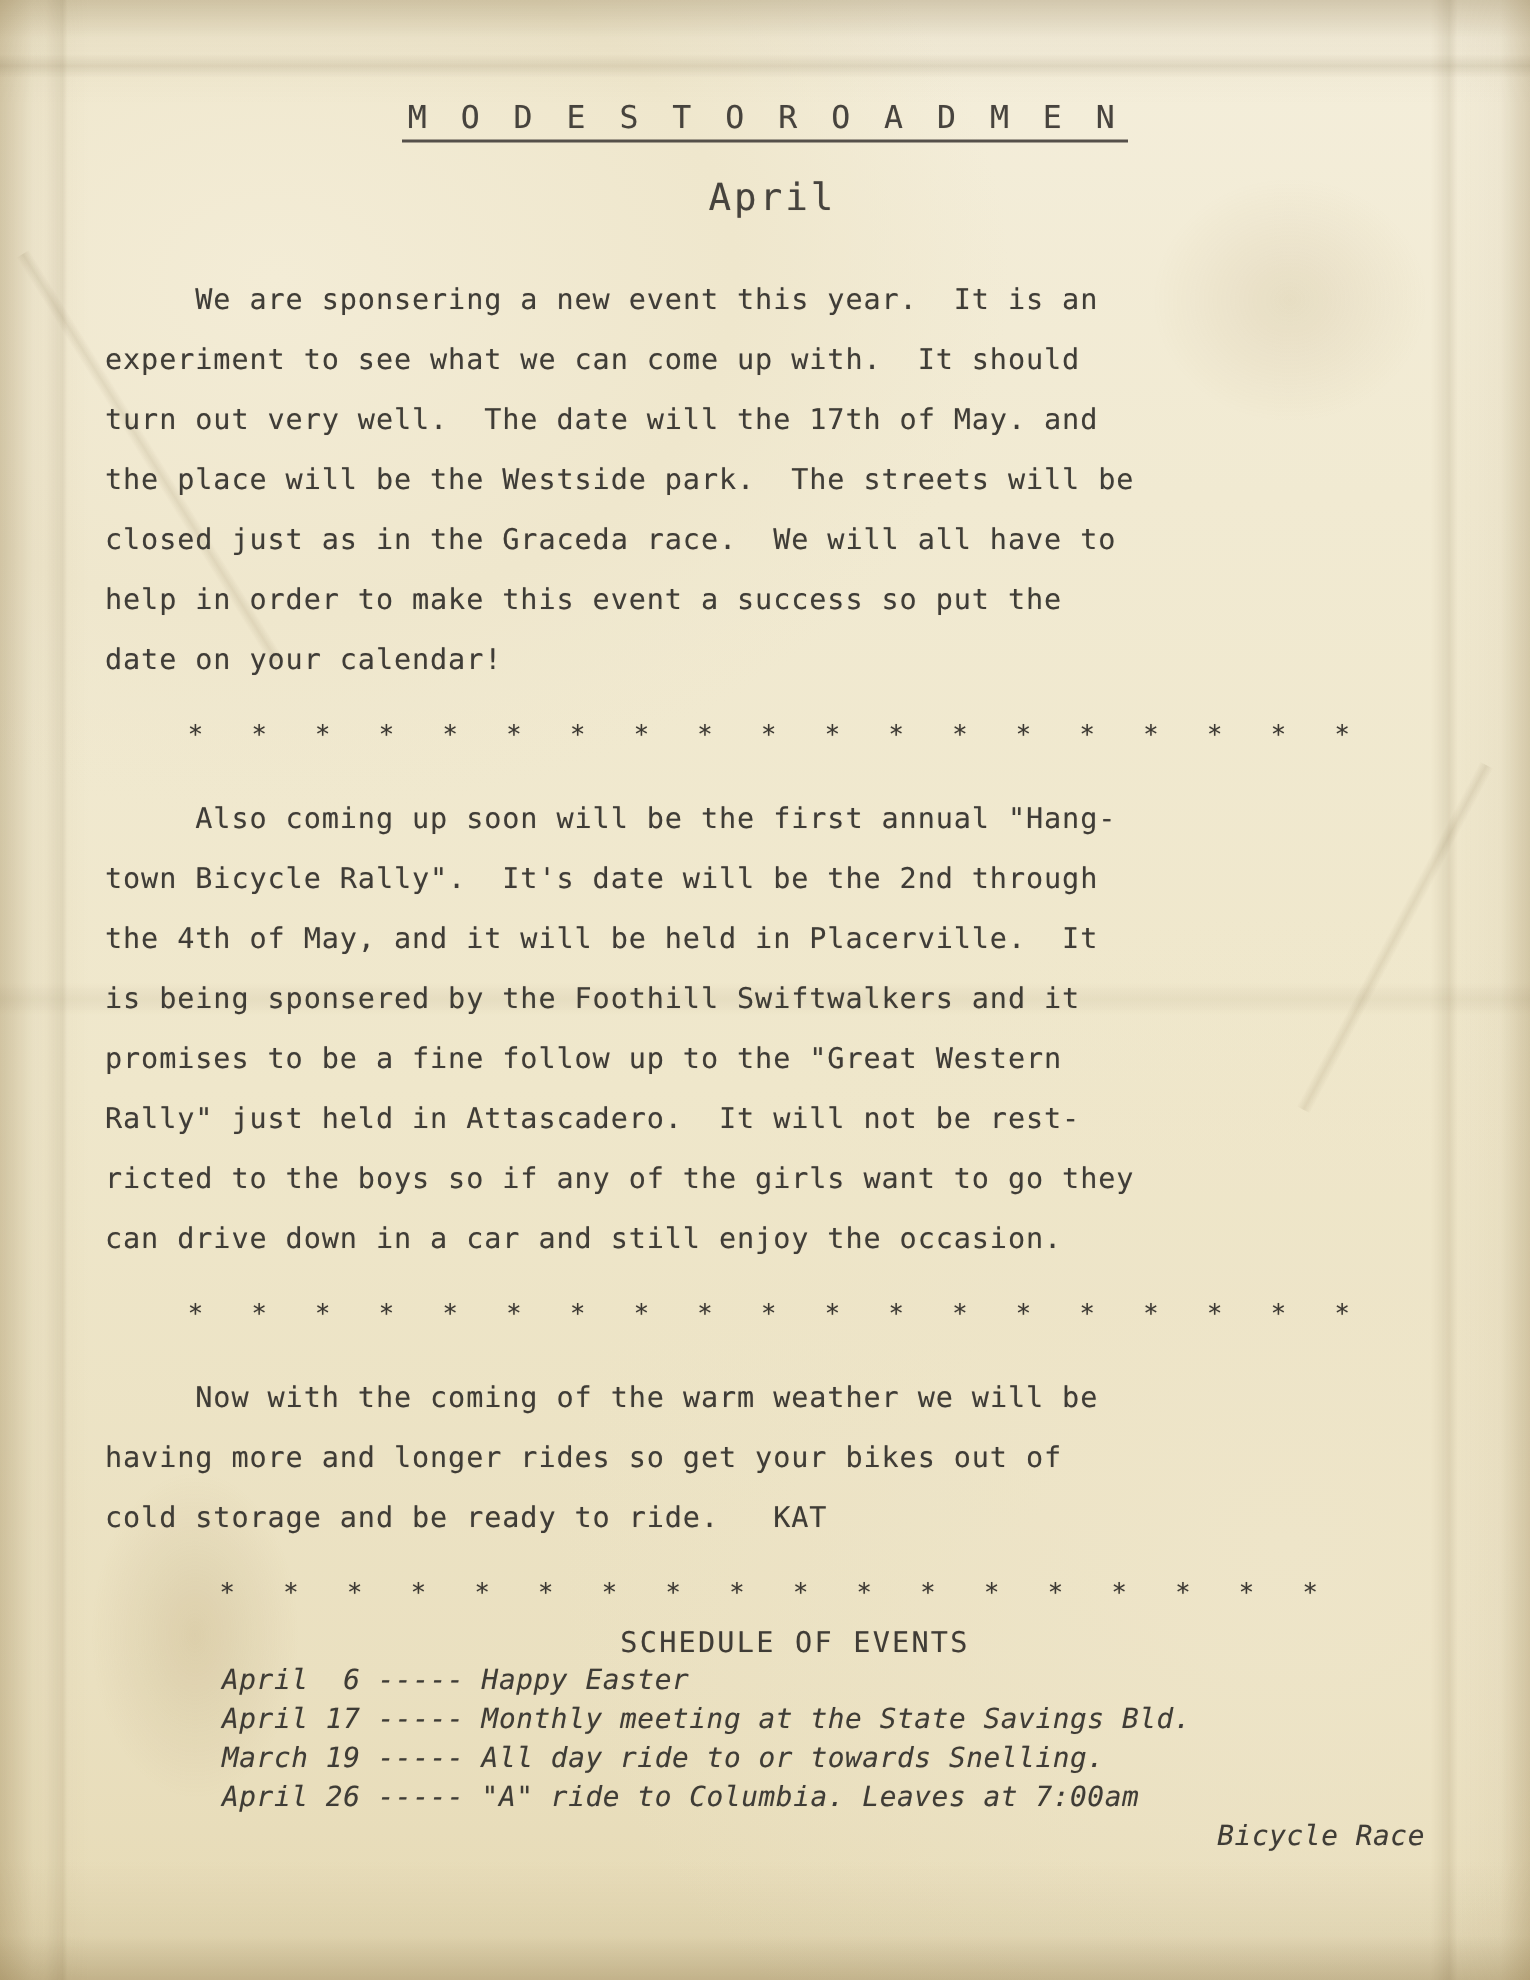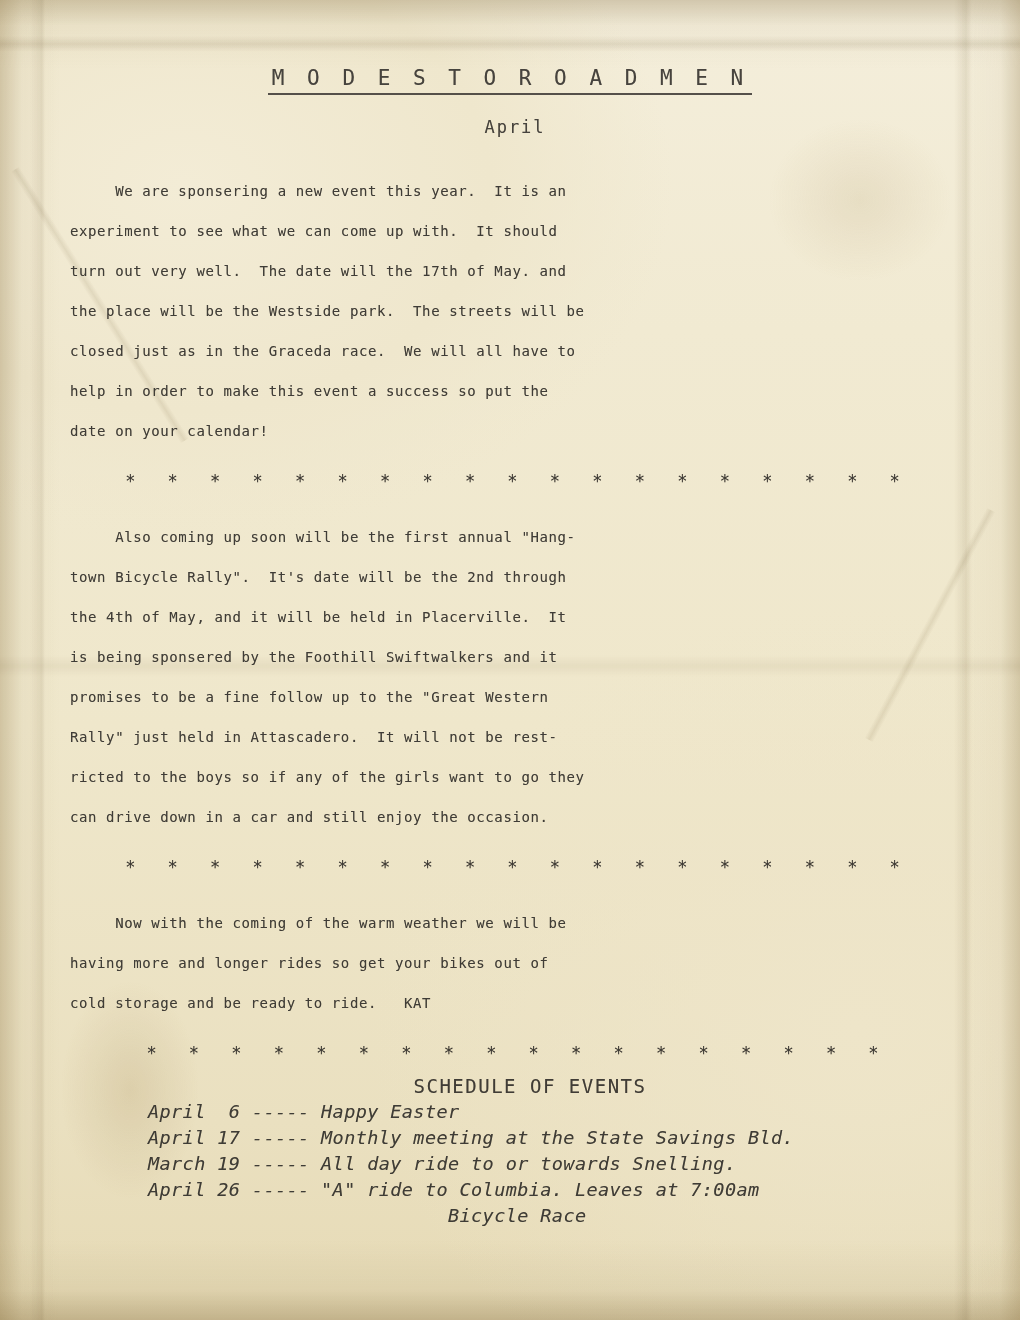--- a/index.html
+++ b/index.html
@@ -95,29 +95,29 @@
     margin-top: 6px;
     color: #3a3733;
   }
   .doc-title .underline {
     border-bottom: 2px solid #4a4540;
     padding: 0 4px 3px 4px;
     display: inline-block;
   }
   .doc-subtitle {
     text-align: center;
-    font-size: 17px;
+    font-size: 25px;
     margin-top: 22px;
     letter-spacing: 2px;
     color: #3a3733;
     padding-left: 10px;
   }
 
   .para {
-    font-size: 14px;
+    font-size: 19px;
     line-height: 40px;
     letter-spacing: 0.6px;
     margin: 26px 0 0 0;
     color: #32302c;
     white-space: pre-wrap;
   }
   .para.first-para { margin-top: 34px; }
 
   .divider {
     text-align: center;
@@ -148,20 +148,21 @@
     font-style: italic;
   }
   .schedule-line {
     white-space: pre;
   }
   .schedule-line.indent {
     padding-left: 108px;
   }
   .schedule-line.indent2 {
     padding-left: 300px;
+    text-align: right;
   }
 
   
   #content { text-shadow: 0 0 0.6px rgba(60,50,35,0.35); }
   .para, .schedule-list, .doc-title, .doc-subtitle, .schedule-title { opacity: 0.93; }
 </style>
 </head>
 <body>
 
 <div id="page">

